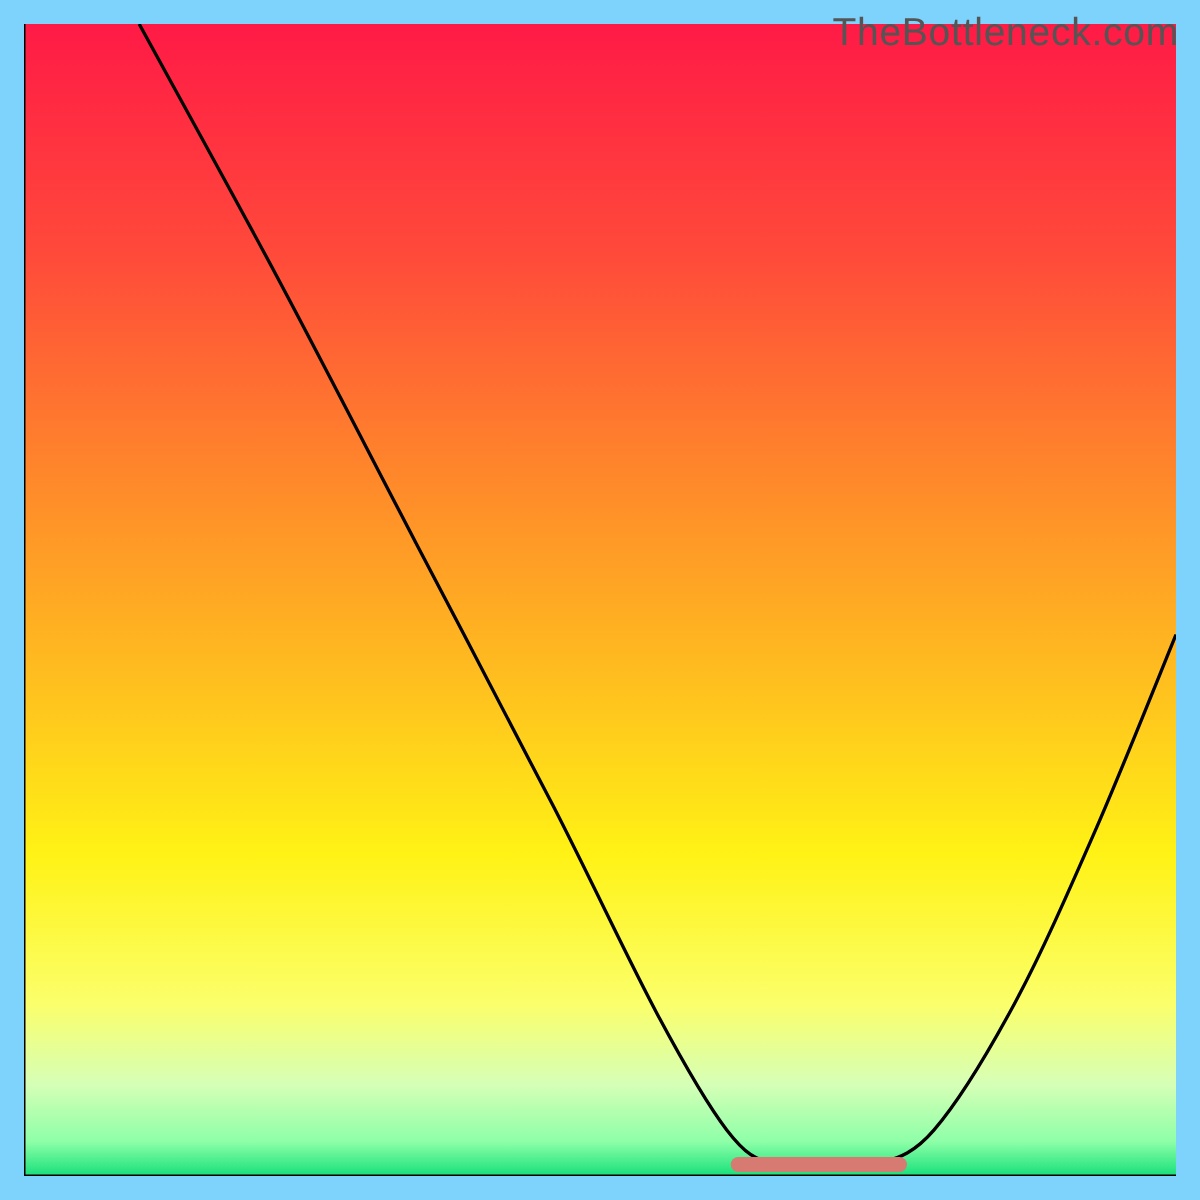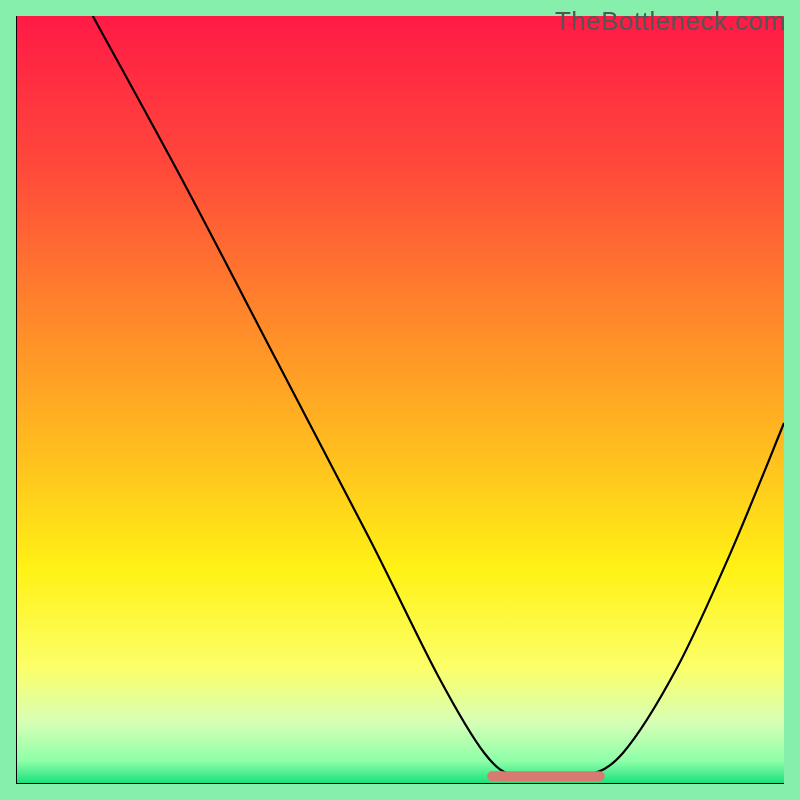--- a/index.html
+++ b/index.html
@@ -7,21 +7,21 @@
     padding: 0;
     width: 800px;
     height: 800px;
     background: #000;
     overflow: hidden;
   }
   .frame {
     position: relative;
     width: 800px;
     height: 800px;
-    background: #86efac;
+    background: #7dd3fc;
     text-align: right;
   }
   .watermark {
     position: absolute;
     top: 6px;
     right: 14px;
     font-family: Arial, Helvetica, sans-serif;
     font-size: 26px;
     color: #555;
     letter-spacing: 0.5px;

